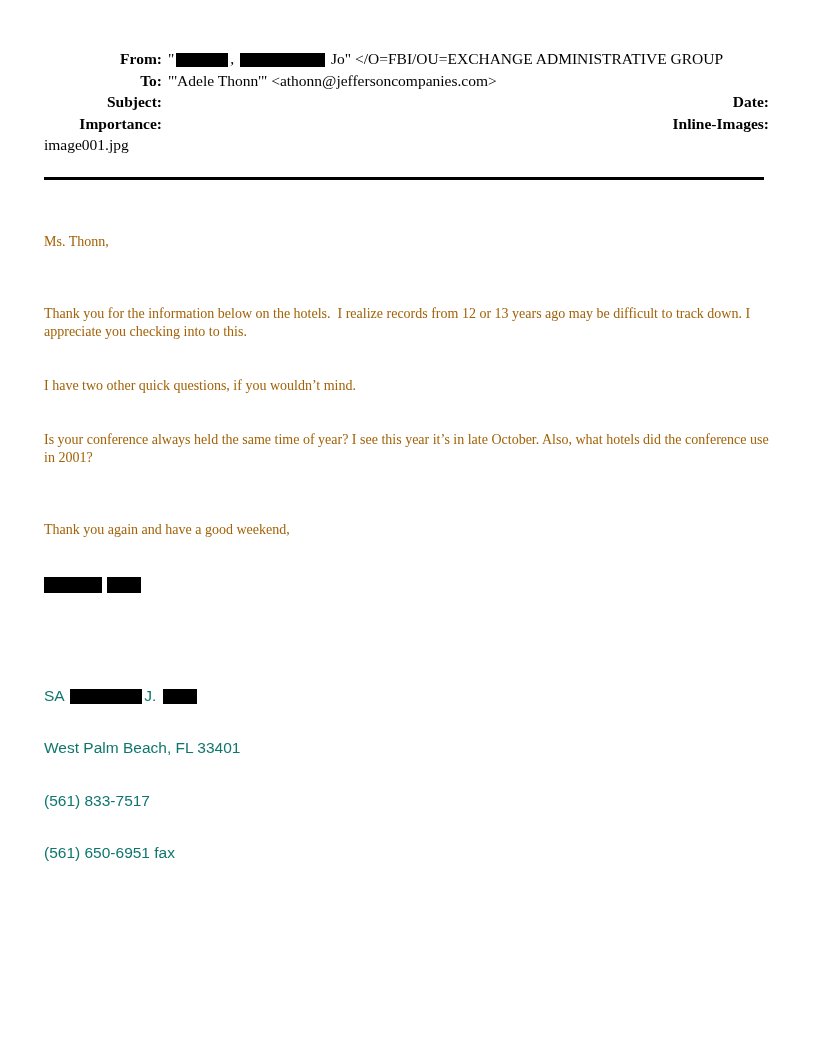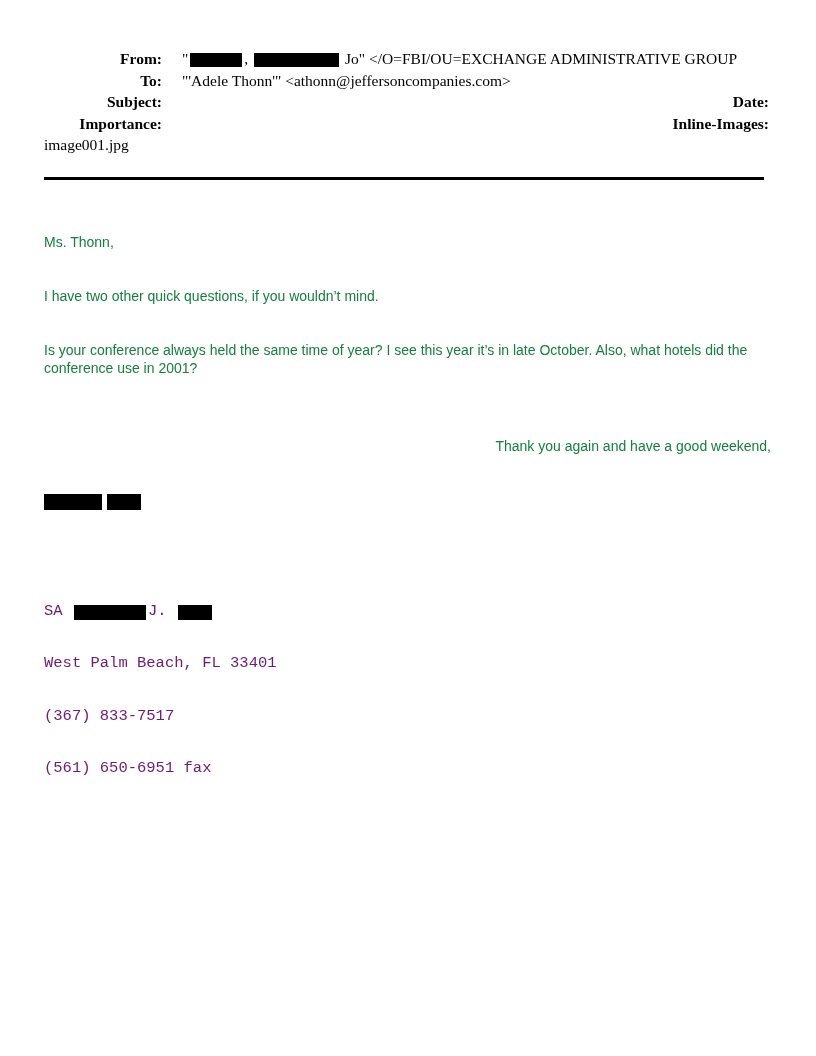--- a/index.html
+++ b/index.html
@@ -1,41 +1,41 @@
 <!DOCTYPE html>
 <html><head>
 <meta charset="utf-8">
 <style>
   html,body { margin:0; padding:0; background:#ffffff; }
   body { width:816px; height:1056px; font-family:"Liberation Serif", serif; color:#000; }
   .page { box-sizing:border-box; width:816px; min-height:1056px; padding:48px 47px 20px 44px; background:#fff; }
 
   
-  .hdr { display:grid; grid-template-columns:118px 1fr; column-gap:20px;
+  .hdr { display:grid; grid-template-columns:118px 1fr; column-gap:6px;
          font-family:"Liberation Serif", serif; font-size:15.5px; line-height:21.5px; }
   .hdr-label { font-weight:bold; text-align:right; white-space:nowrap; }
   .hdr-value { white-space:pre-wrap; }
 
   .thick-rule { height:3px; background:#000; width:720px; margin-top:21px; }
 
   
-  .reply { font-family:Liberation Sans, sans-serif; font-size:14px; line-height:18px;
-           color:#15803d; white-space:pre-wrap; width:727px; }
+  .reply { font-family:Liberation Serif, serif; font-size:14px; line-height:18px;
+           color:#a16207; white-space:pre-wrap; width:727px; }
   .reply .sal { margin-top:17px; }
   .reply .p1 { margin-top:18px; }
-  .reply .closing { margin-top:24px;text-align:right; }
+  .reply .closing { margin-top:18px; }
 
   .redact { display:inline-block; background:#000; margin:0 2px; vertical-align:text-bottom; }
 
   .closing-redactions { margin-top:2px; }
   .closing-redactions .redact { margin:0 5px 0 0; }
 
   
-  .sig { font-family:Liberation Mono, monospace; font-size:15.5px; line-height:17.5px;
-         color:#701a75; margin-top:21px; white-space:pre-wrap; }
+  .sig { font-family:Liberation Sans, sans-serif; font-size:15.5px; line-height:17.5px;
+         color:#0f766e; margin-top:21px; white-space:pre-wrap; }
 </style>
 </head>
 <body>
 
 <div class="page">
 
   <div class="hdr">
     <div class="hdr-label">From:</div>
     <div class="hdr-value"><span>"</span><span class="redact" style="width:52px;height:14px;"></span><span>, </span><span class="redact" style="width:85px;height:14px;"></span><span> Jo" &lt;/O=FBI/OU=EXCHANGE ADMINISTRATIVE GROUP</span><br></div>
 
@@ -49,26 +49,27 @@
     <div class="hdr-label">Importance:</div>
 
     <div class="hdr-label">Inline-Images:</div>
     <div class="hdr-value">image001.jpg</div>
   </div>
 
   <div class="thick-rule"></div>
 
   <div class="reply">
     <div class="sal">Ms. Thonn,</div>
+    <div class="p1">Thank you for the information below on the hotels.  I realize records from 12 or 13 years ago may be difficult to track down. I appreciate you checking into to this.</div>
     <div>I have two other quick questions, if you wouldn’t mind.</div>
     <div>Is your conference always held the same time of year? I see this year it’s in late October. Also, what hotels did the conference use in 2001?</div>
     <div class="closing">Thank you again and have a good weekend,</div>
     <div class="closing-redactions"><span class="redact" style="width:58px;height:16px;"></span><span class="redact" style="width:34px;height:16px;"></span></div>
   </div>
 
   <div class="sig">
     <div><span>SA </span><span class="redact" style="width:72px;height:15px;"></span><span>J. </span><span class="redact" style="width:34px;height:15px;"></span></div>
     <div>West Palm Beach, FL 33401</div>
-    <div>(367) 833-7517</div>
+    <div>(561) 833-7517</div>
     <div>(561) 650-6951 fax</div>
   </div>
 
 </div>
 
 </body></html>

